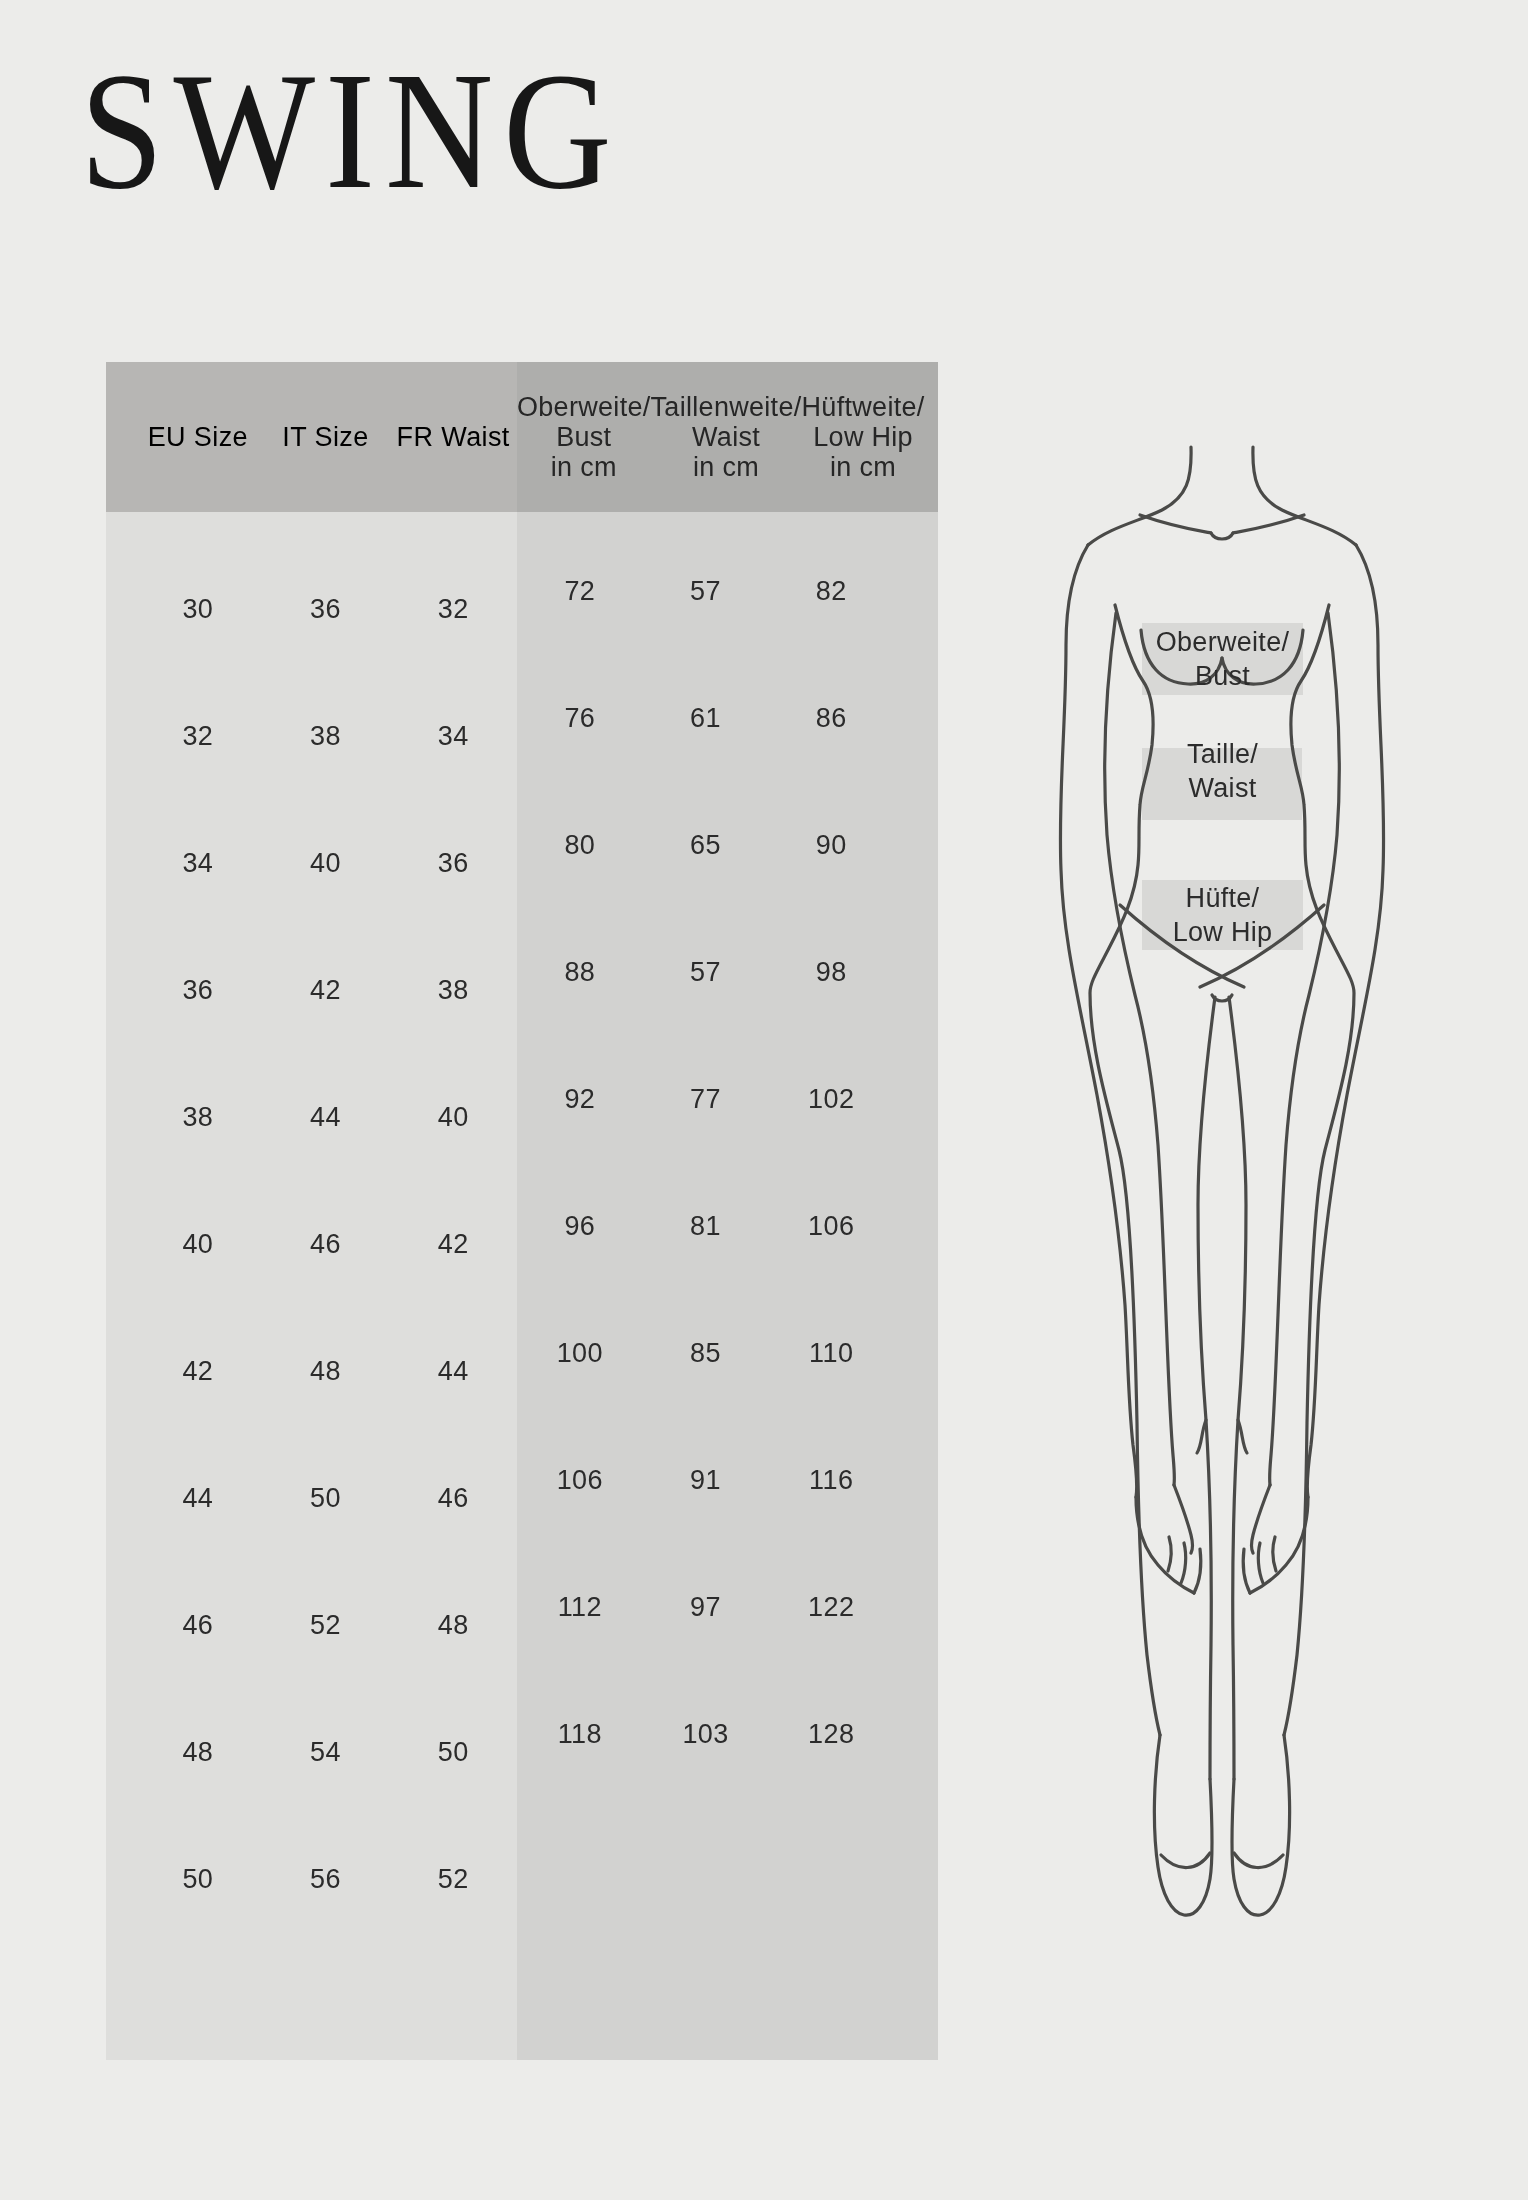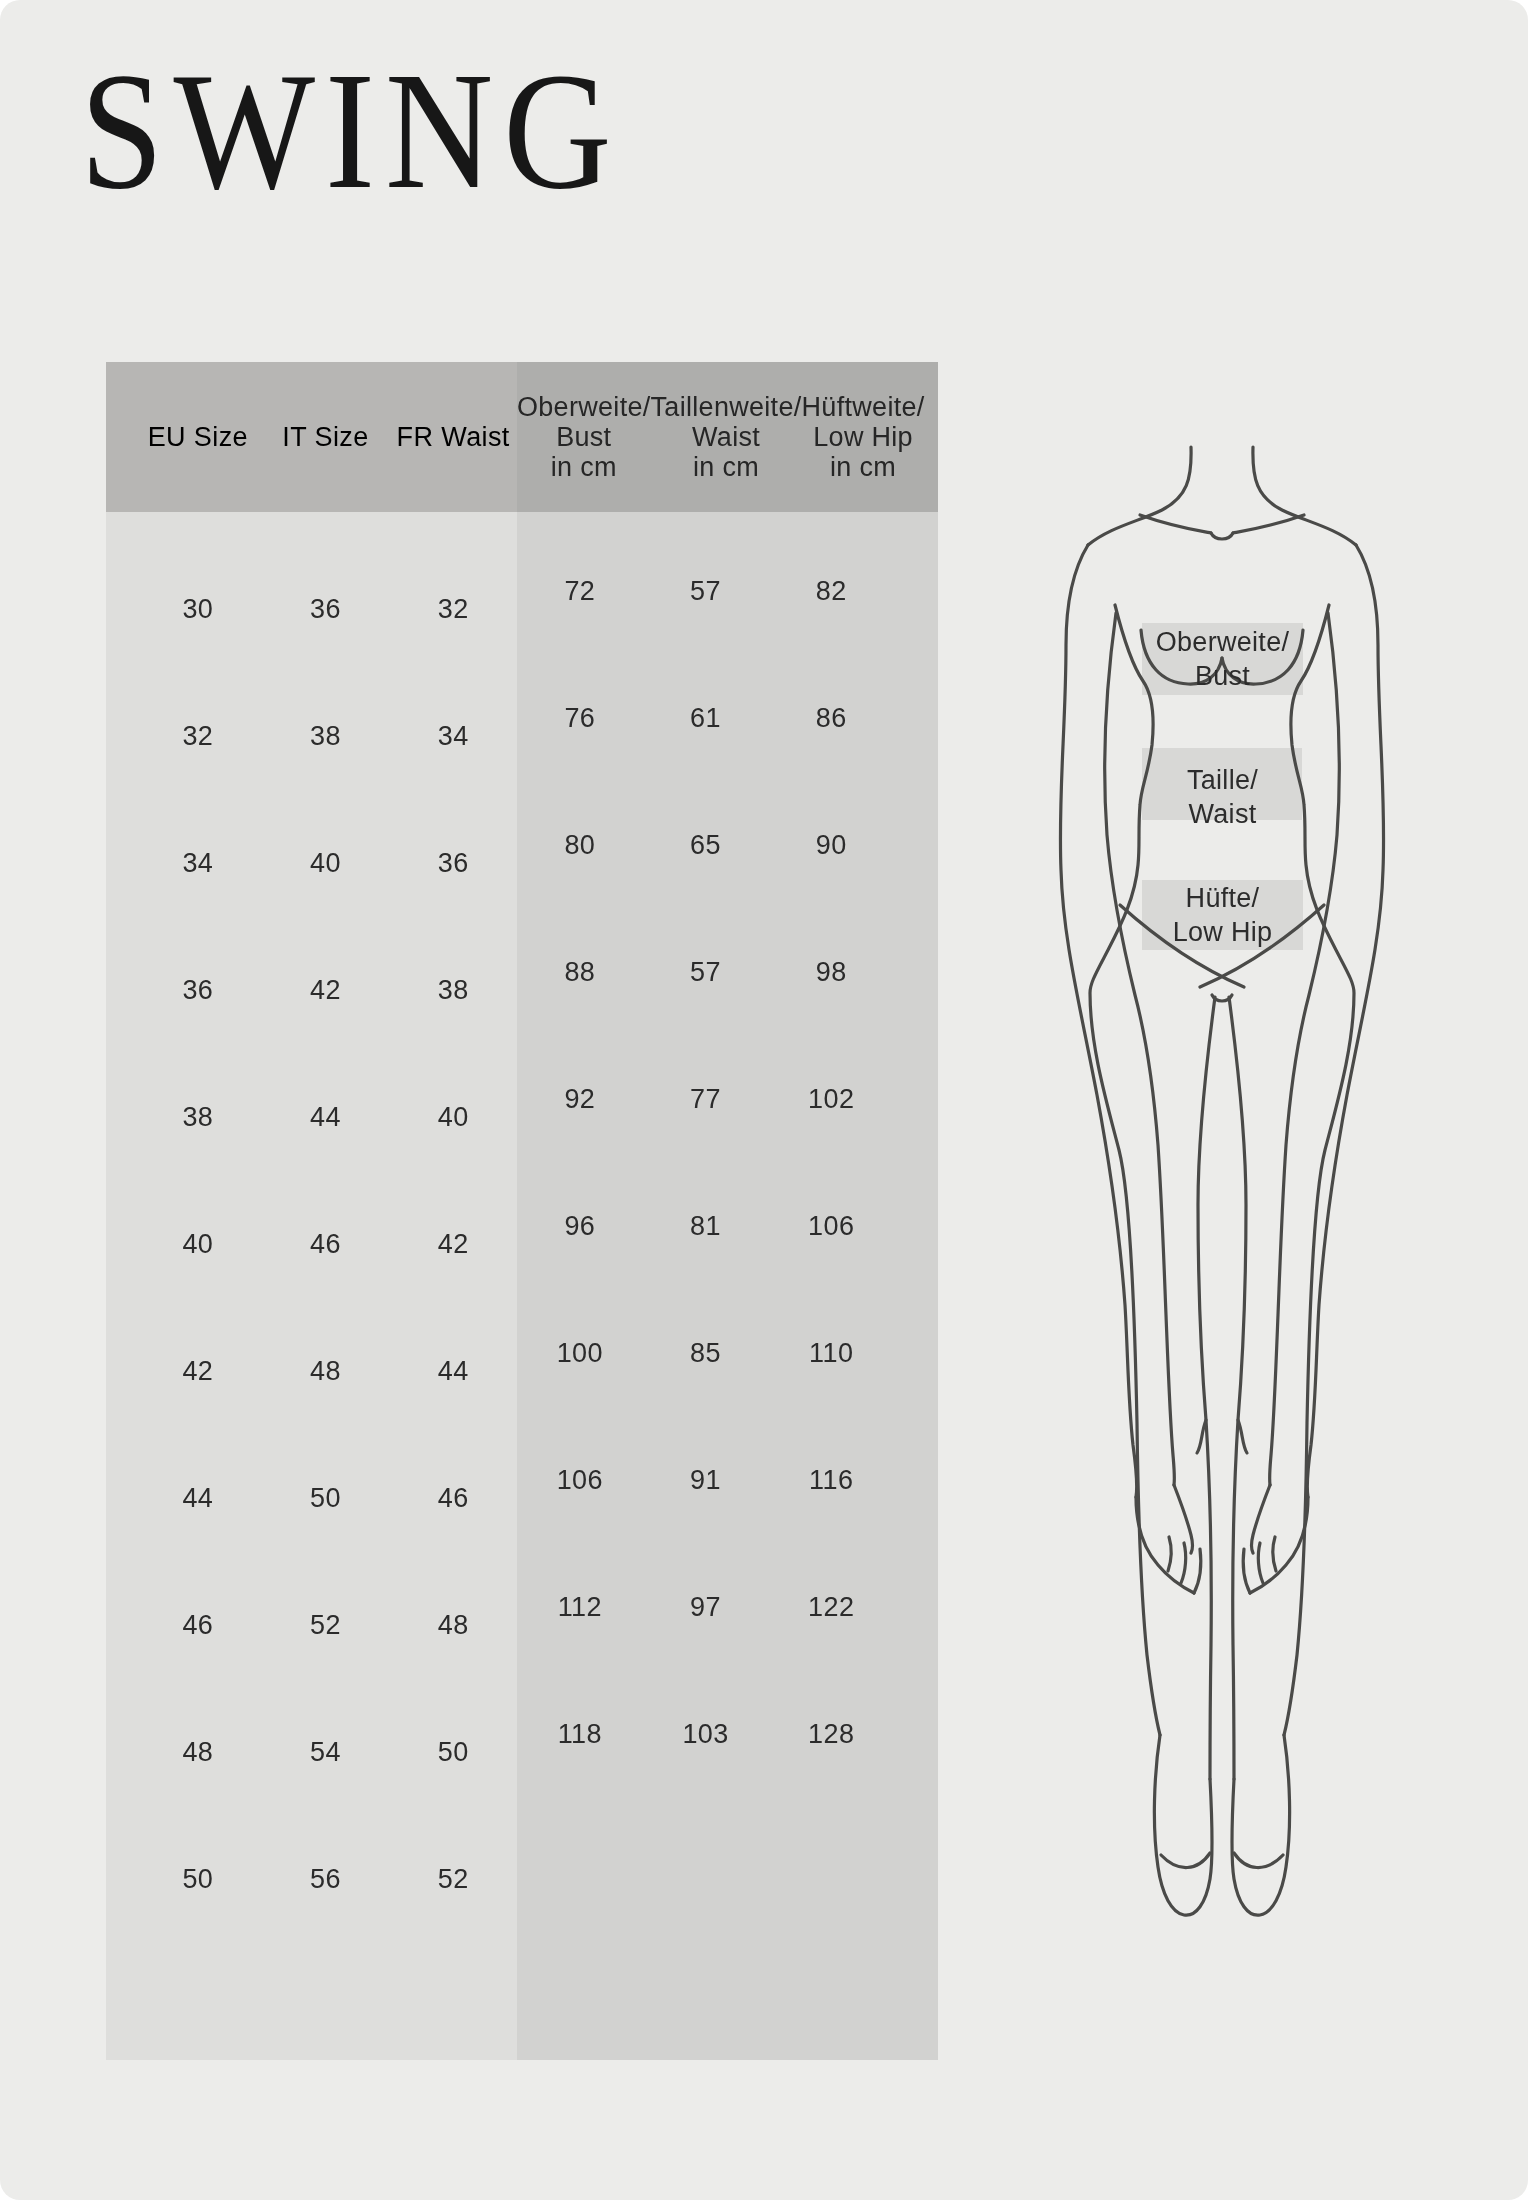--- a/index.html
+++ b/index.html
@@ -3,21 +3,20 @@
 <meta charset="utf-8">
 <style>
   html,body { margin:0; padding:0; }
   #page {
     position:relative;
     width:1528px; height:2200px;
     background:#ececea;
     font-family:"Liberation Sans", sans-serif;
     color:#2b2b2b;
     overflow:hidden;
-    border-radius:20px;
   }
 
   
   .logo {
     position:absolute; left:80px; top:34px;
     font-family:"Liberation Serif", serif;
     font-weight:400;
     font-size:150px;
     letter-spacing:10px;
     color:#171717;
@@ -68,21 +67,21 @@
   .figure svg { position:absolute; left:0; top:0; }
   .fig-box { position:absolute; background:#d8d8d6; }
   .box-bust  { left:102px; top:178px; width:161px; height:72px; }
   .box-waist { left:102px; top:303px; width:160px; height:72px; }
   .box-hip   { left:102px; top:435px; width:161px; height:70px; }
   .fig-label {
     position:absolute; width:161px; text-align:center;
     font-size:27px; line-height:34px; color:#2c2c2c; letter-spacing:0.3px;
   }
   .lbl-bust  { left:102px; top:180px; }
-  .lbl-waist { left:102px; top:318px; }
+  .lbl-waist { left:102px; top:292px; }
   .lbl-hip   { left:102px; top:436px; }
 </style>
 </head>
 <body>
 
 <div id="page">
 
   <div class="logo">SWING</div>
 
   <div class="size-table">

